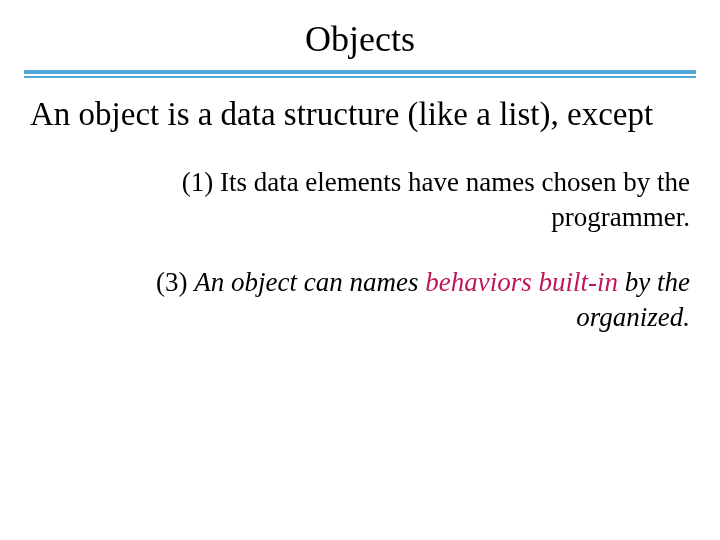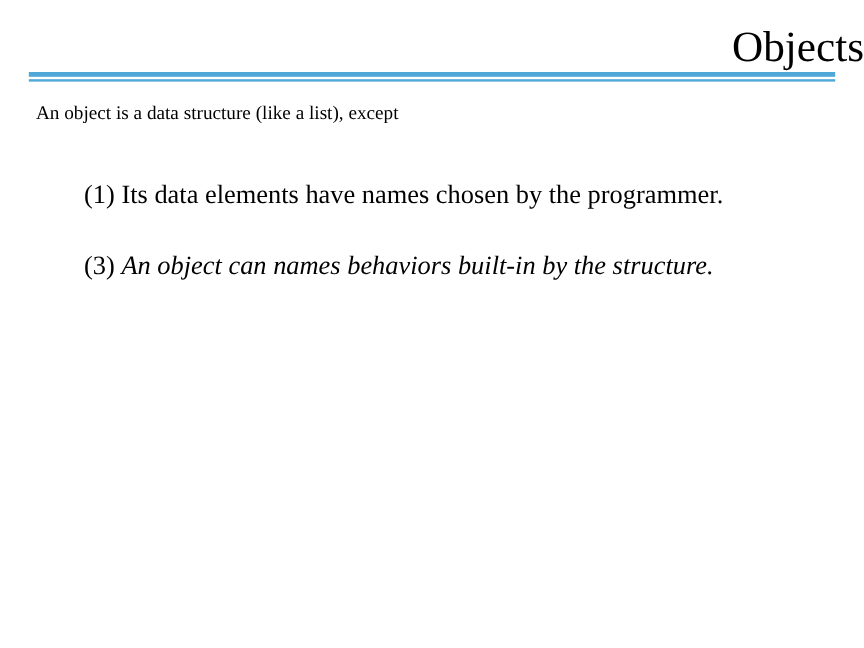--- a/index.html
+++ b/index.html
@@ -14,67 +14,69 @@
       font-family: "Times New Roman", Times, serif;
       color: #000000;
       position: relative;
     }
     .slide {
       width: 100%;
       height: 100%;
       padding-top: 18px;
     }
     .title {
-      text-align: right;
+      text-align: center;
       font-size: 36px;
       font-weight: normal;
+      margin-bottom: 10px;
     }
     .divider {
       margin: 0 24px 18px 24px;
     }
     .divider-line-1 {
       height: 4px;
       background: #4fa8d8;
       margin-bottom: 2px;
     }
     .divider-line-2 {
       height: 2px;
       background: #4fa8d8;
     }
     .intro {
-      font-size: 16px;
+      font-size: 33px;
       padding: 0 30px 0 30px;
-      margin-bottom: 44px;
+      margin-bottom: 32px;
     }
     .points {
       padding: 0 30px 0 70px;
     }
     .point {
-      font-size: 22px;
+      font-size: 27px;
       margin-bottom: 30px;
       line-height: 1.3;
+      text-align: right;
     }
     .point-3 {
       font-style: italic;
     }
     .point-3 .prefix {
       font-style: normal;
     }
     .emph {
-      color: #000000;
+      color: #be185d;
       font-style: italic;
     }
   </style>
 </head>
 <body>
 
 <div class="slide">
   <h1 class="title">Objects</h1>
   <div class="divider">
     <div class="divider-line-1"></div>
     <div class="divider-line-2"></div>
   </div>
   <p class="intro">An object is a data structure (like a list), except</p>
   <div class="points">
     <p class="point">(1) Its data elements have names chosen by the programmer.</p>
-    <p class="point point-3"><span class="prefix">(3) </span><span>An object can names </span><span class="emph">behaviors built-in</span><span> by the structure.</span></p>
+    <p class="point point-3"><span class="prefix">(3) </span><span>An object can names </span><span class="emph">behaviors built-in</span><span> by the organized.</span></p>
   </div>
 </div>
 
 </body></html>

